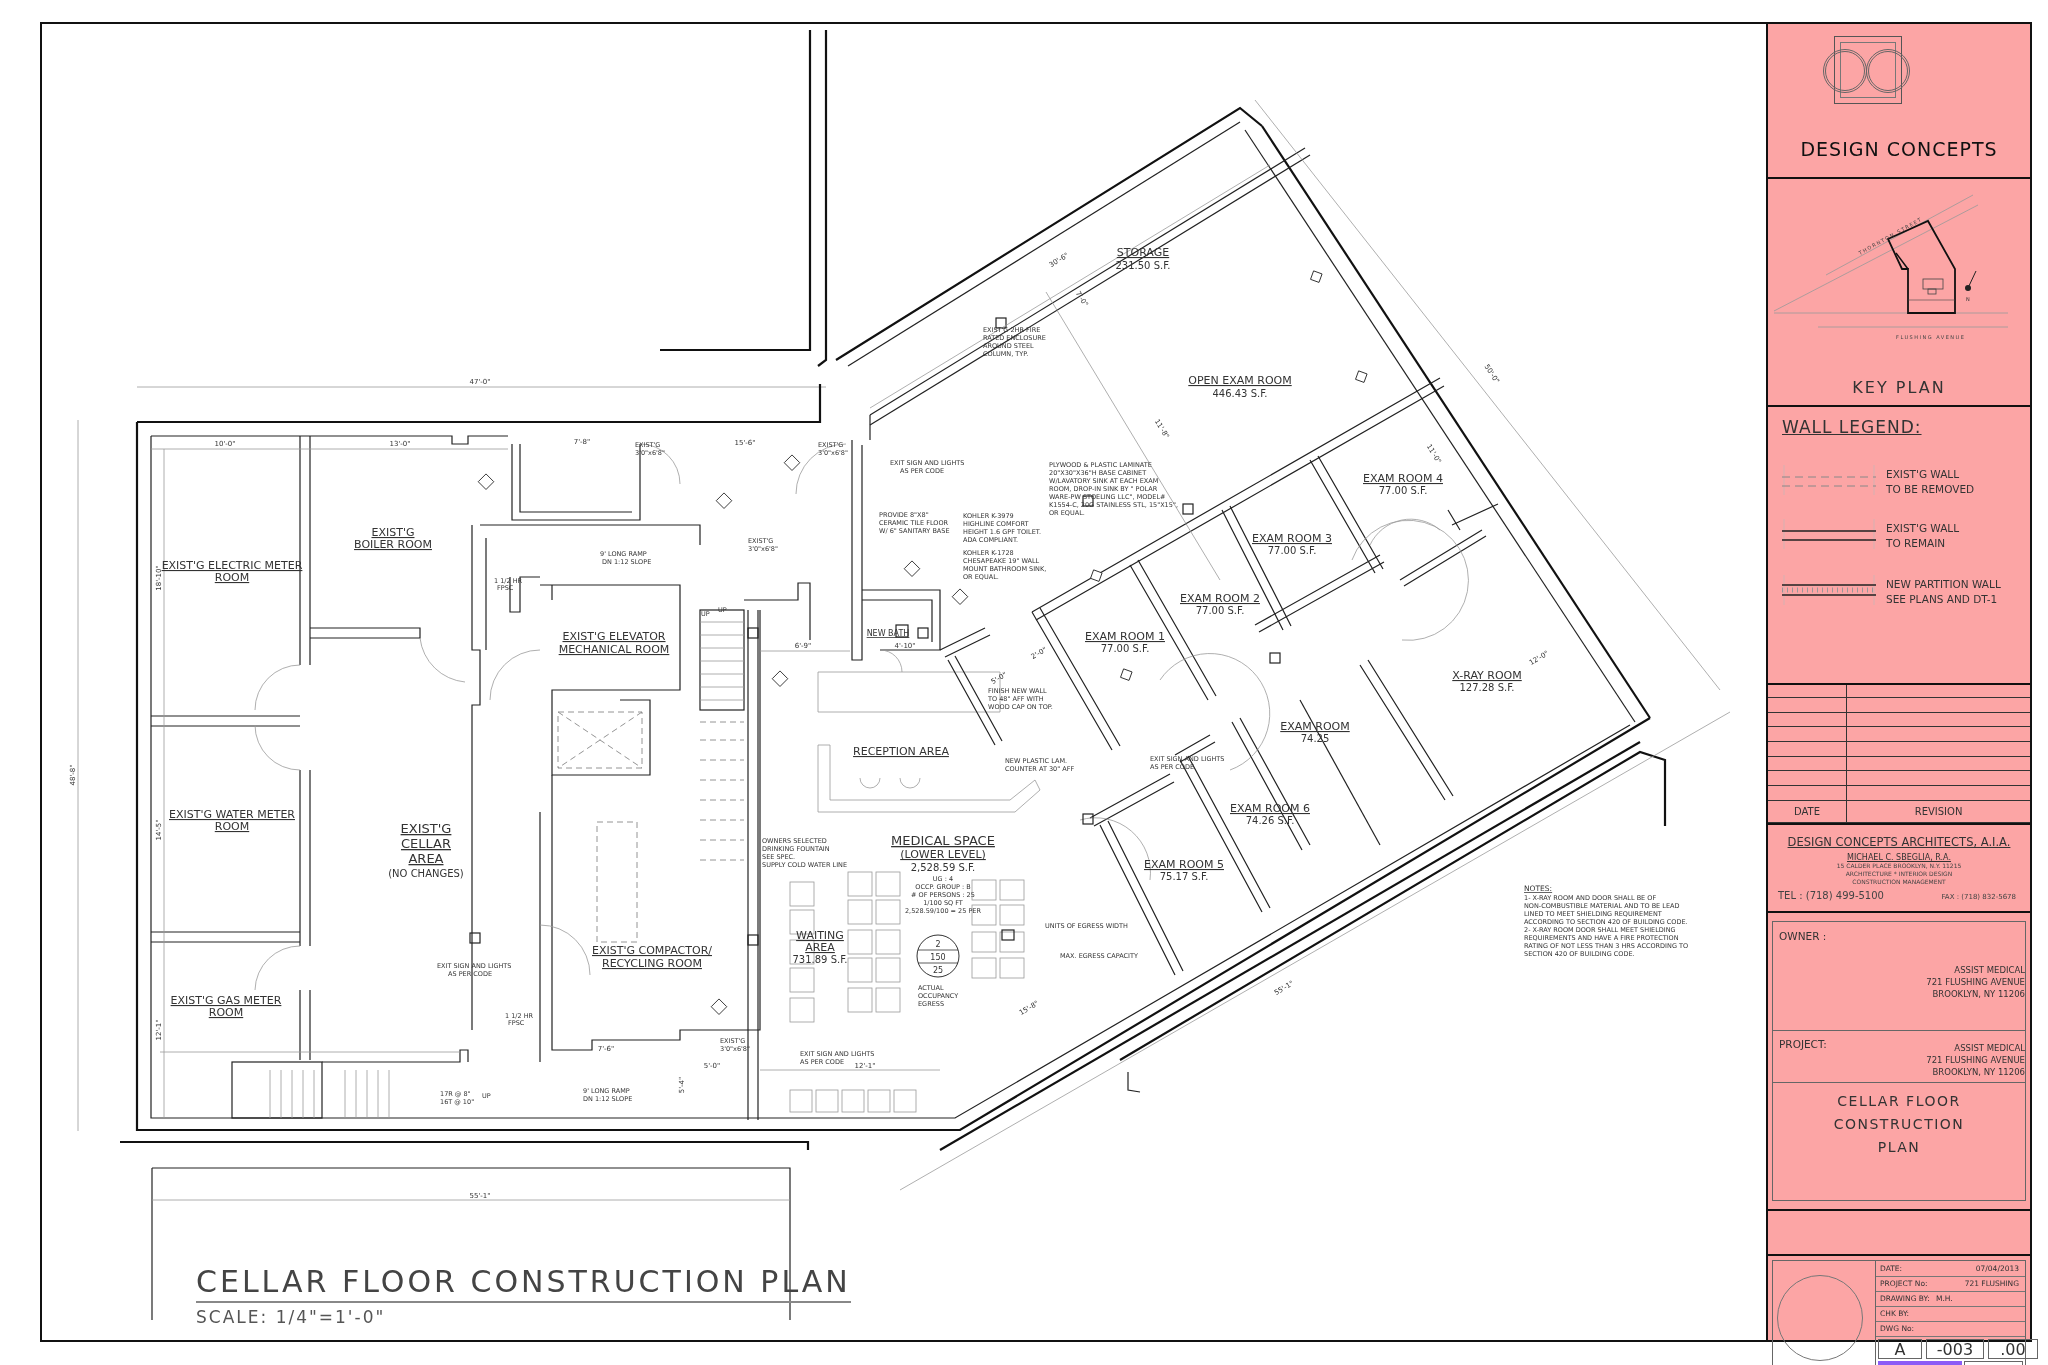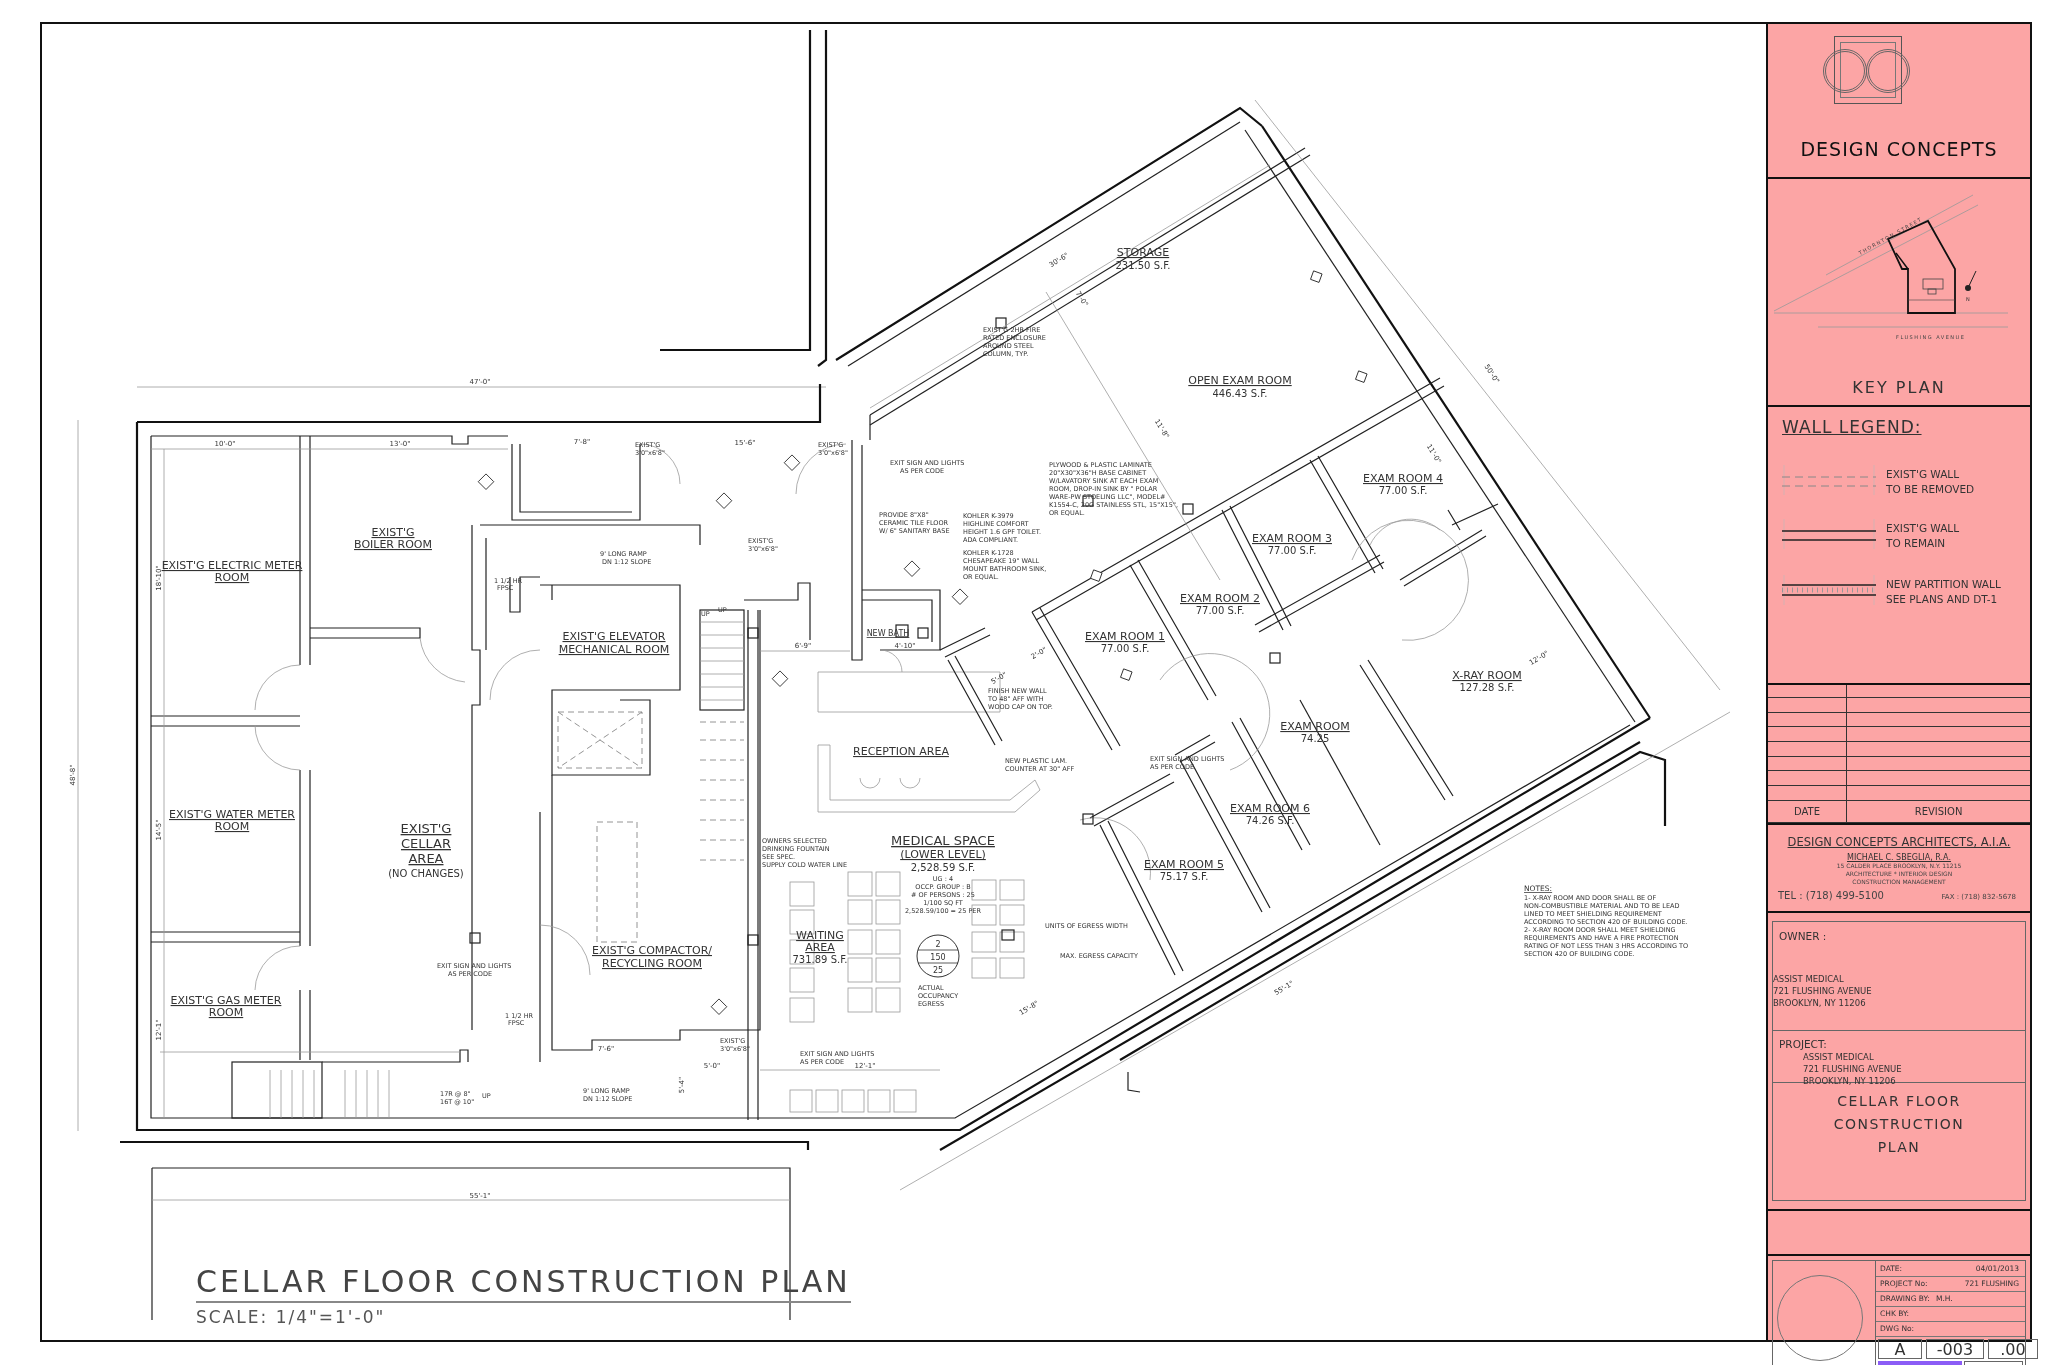--- a/index.html
+++ b/index.html
@@ -45,21 +45,21 @@
   .firm .f1 { margin-top:10px; font-size:11.5px; text-decoration:underline; color:#333; }
   .firm .f2 { margin-top:4px; font-size:8px; text-decoration:underline; color:#333; }
   .firm .f3 { font-size:6px; line-height:8px; color:#444; }
   .firm .tel { position:absolute; left:10px; bottom:10px; font-size:10px; color:#444; }
   .firm .fax { position:absolute; right:14px; bottom:10px; font-size:7px; color:#444; }
   .owner-wrap { top:893px; height:294px; border-bottom:2px solid #111; }
   .owner-box { position:absolute; left:4px; top:4px; right:4px; bottom:8px; border:1px solid #666; }
   .owner { position:absolute; left:0; top:0; width:100%; height:108px; border-bottom:1px solid #666; }
   .project { position:absolute; left:0; top:108px; width:100%; height:52px; border-bottom:1px solid #666; }
   .sec-label { position:absolute; left:6px; top:8px; font-size:10.5px; color:#333; }
-  .addr { position:absolute; left:0; width:100%; text-align:left; font-size:8.5px; line-height:12px; color:#333;margin-top:9px; }
+  .addr { position:absolute; left:0; width:100%; text-align:right; font-size:8.5px; line-height:12px; color:#333; }
   .owner .addr { top:42px; } .project .addr { top:12px; padding-left:30px; box-sizing:border-box; }
   .sheet-title { position:absolute; left:0; top:160px; width:100%; text-align:center; font-size:14px; line-height:23px; letter-spacing:1.5px; color:#333; padding-top:8px; }
   .dwg { top:1192px; height:122px; border-bottom:2px solid #111; border-top:2px solid #111;margin-top:38px; }
   .dwg-box { position:absolute; left:4px; top:4px; right:4px; bottom:4px; border:1px solid #666; }
   .stamp { position:absolute; left:4px; top:14px; width:84px; height:84px; border:1px solid #777; border-radius:50%; }
   .dwg-right { position:absolute; left:102px; top:0; right:0; bottom:0; border-left:1px solid #666; }
   .row { position:absolute; left:0; right:0; height:15px; border-bottom:1px solid #777; font-size:7.5px; line-height:15px; padding-left:4px; color:#333; }
   .row .v { position:absolute; right:6px; }
   .row .v2 { position:absolute; left:60px; }
   .dwgno { position:absolute; left:2px; right:2px; top:78px; height:20px; }
@@ -644,21 +644,21 @@
         <div>CONSTRUCTION</div>
         <div>PLAN</div>
       </div>
     </div>
   </div>
 
   <div class="tb-sec dwg">
     <div class="dwg-box">
       <div class="stamp"></div>
       <div class="dwg-right">
-        <div class="row" style="top:0"><span>DATE:</span><span class="v">04/01/2013</span></div>
+        <div class="row" style="top:0"><span>DATE:</span><span class="v">07/04/2013</span></div>
         <div class="row" style="top:15px"><span>PROJECT No:</span><span class="v">721 FLUSHING</span></div>
         <div class="row" style="top:30px"><span>DRAWING BY:</span><span class="v2">M.H.</span></div>
         <div class="row" style="top:45px"><span>CHK BY:</span><span class="v2"></span></div>
         <div class="row" style="top:60px"><span>DWG No:</span></div>
         <div class="dwgno">
           <div class="b" style="left:0;width:44px">A</div>
           <div class="b" style="left:48px;width:58px">-003</div>
           <div class="b" style="left:110px;width:50px">.00</div>
         </div>
         <div class="cadd">

